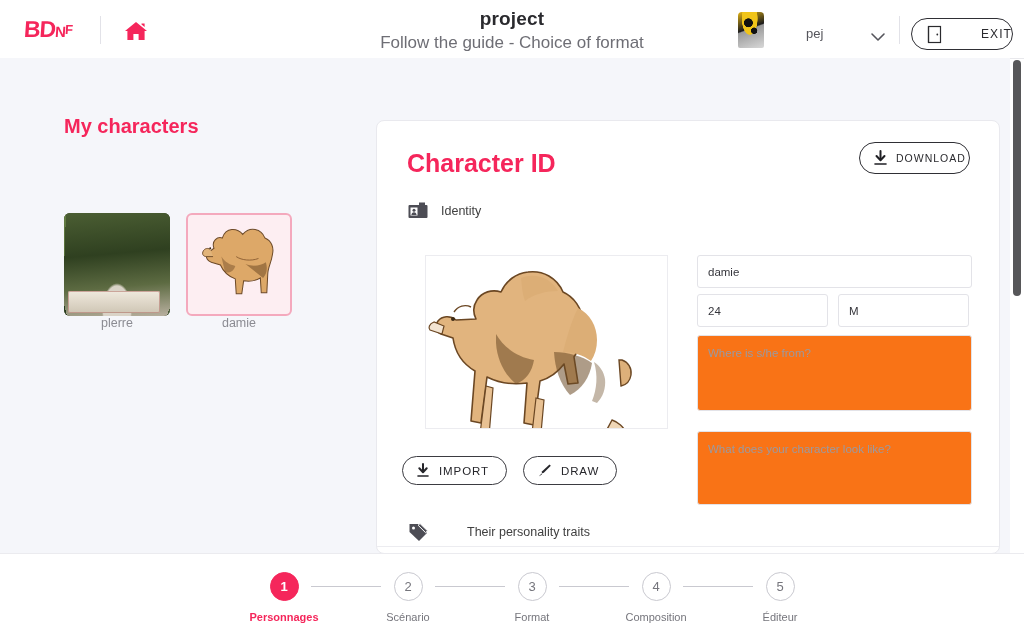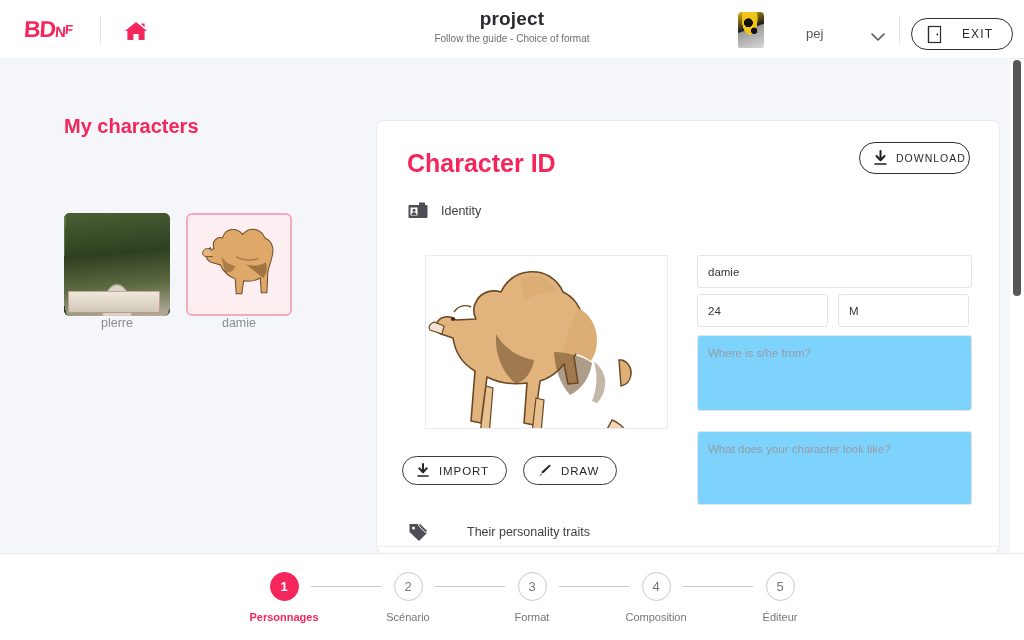--- a/index.html
+++ b/index.html
@@ -22,21 +22,21 @@
     font-weight: 800; font-size: 23px; color: #f5265b; letter-spacing: -1px;
     transform: skewX(-4deg);
   }
   .logo .sm { font-size: 15px; }
   .logo .sm2 { font-size: 13px; position: relative; top: -3px; }
   .hdr-div { position: absolute; left: 100px; top: 16px; width: 1px; height: 28px; background: #e2e2e8; }
   .home-btn { position: absolute; left: 122px; top: 19px; width: 28px; height: 24px; cursor: pointer; }
 
   .titlewrap { position: absolute; left: 0; right: 0; top: 8px; text-align: center; pointer-events: none; }
   .proj-title { font-size: 19px; font-weight: 700; color: #2a2a2e; letter-spacing: .2px; }
-  .proj-sub { font-size: 10px; color: #6e6e75; margin-top: 3px; }
+  .proj-sub { font-size: 17px; color: #6e6e75; margin-top: 3px; }
 
   .avatar {
     position: absolute; left: 738px; top: 12px; width: 26px; height: 36px;
     background:
       radial-gradient(ellipse at 45% 18%, #f0c419 0 38%, rgba(0,0,0,0) 40%),
       linear-gradient(160deg,#e3b313 0%, #1c1c1c 45%, #9a9a9a 48%, #d8d8d8 100%);
     border-radius: 4px 4px 2px 2px;
     background-color: #fff;
   }
   .avatar::after {
@@ -44,21 +44,21 @@
     background:
       radial-gradient(circle at 40% 30%, #111 0 14%, rgba(0,0,0,0) 16%),
       radial-gradient(circle at 62% 52%, #111 0 12%, rgba(0,0,0,0) 14%);
   }
   .user-name { position: absolute; left: 806px; top: 26px; font-size: 13px; color: #55555c; }
   .chev { position: absolute; left: 870px; top: 28px; width: 16px; height: 10px; cursor: pointer; }
   .hdr-div2 { position: absolute; left: 899px; top: 16px; width: 1px; height: 28px; background: #e2e2e8; }
   .exit-btn {
     position: absolute; left: 911px; top: 18px; width: 102px; height: 32px;
     border: 1px solid #2f2f35; border-radius: 18px; background: #fff;
-    display: flex; align-items: center; gap: 19px; padding-left: 14px; cursor: pointer;
+    display: flex; align-items: center; gap: 9px; padding-left: 14px; cursor: pointer; justify-content: space-between;
   }
   .exit-label { font-size: 12px; letter-spacing: 1.1px; color: #2a2a2e; font-weight: 500; }
 
   
   .body-area { position: absolute; top: 58px; left: 0; width: 1010px; height: 494px; background: #f5f6fa; }
 
   .chars-title { position: absolute; left: 64px; top: 57px; font-size: 20px; font-weight: 800; color: #f5265b; }
 
   .thumb { position: absolute; width: 106px; height: 103px; cursor: pointer; }
   .thumb .frame { width: 106px; height: 103px; border-radius: 6px; overflow: hidden; background: #ddd; }
@@ -143,21 +143,21 @@
   .inp {
     width: 100%; height: 33px; border: 1px solid #e3e3e8; border-radius: 3px;
     background: #fff; font-family: "Liberation Sans", sans-serif; font-size: 11.5px;
     color: #35353b; padding: 0 10px; outline: none;
   }
   .inp::placeholder { color: #9a9aa2; }
   .row2 { display: flex; gap: 10px; margin-top: 6px; }
   .row2 .inp { width: 131px; }
   .ta {
     width: 100%; height: 76px; margin-top: 8px; border: 1px solid #e3e3e8; border-radius: 3px;
-    background: #7dd3fc; font-family: "Liberation Sans", sans-serif; font-size: 11.5px;
+    background: #f97316; font-family: "Liberation Sans", sans-serif; font-size: 11.5px;
     color: #35353b; padding: 9px 10px; outline: none; resize: none; line-height: 1.4;
   }
   .ta::placeholder { color: #9a9aa2; }
   .ta.second { margin-top: 16px; height: 74px; }
 
   
   .sb-track { position: absolute; right: 0; top: 59px; width: 14px; height: 494px; background: #ffffff; }
   .sb-thumb { position: absolute; right: 3px; top: 60px; width: 8px; height: 236px; background: #575759; border-radius: 4px; cursor: pointer; }
 
   

